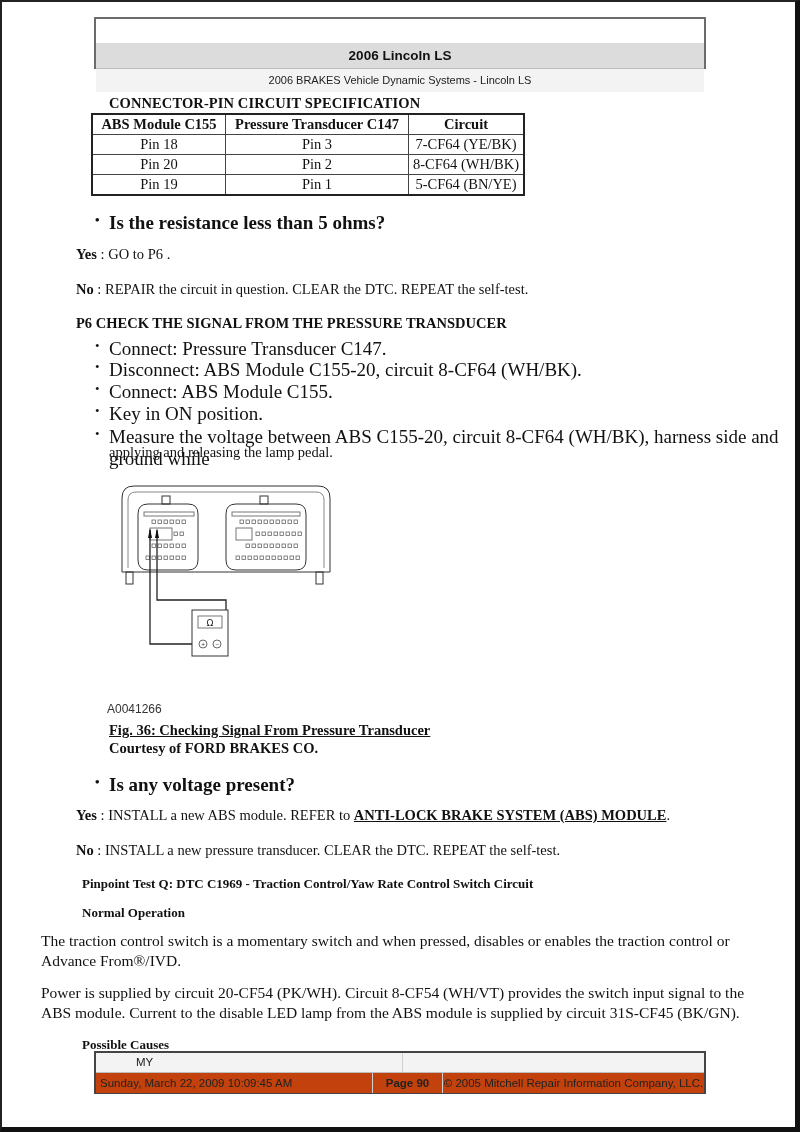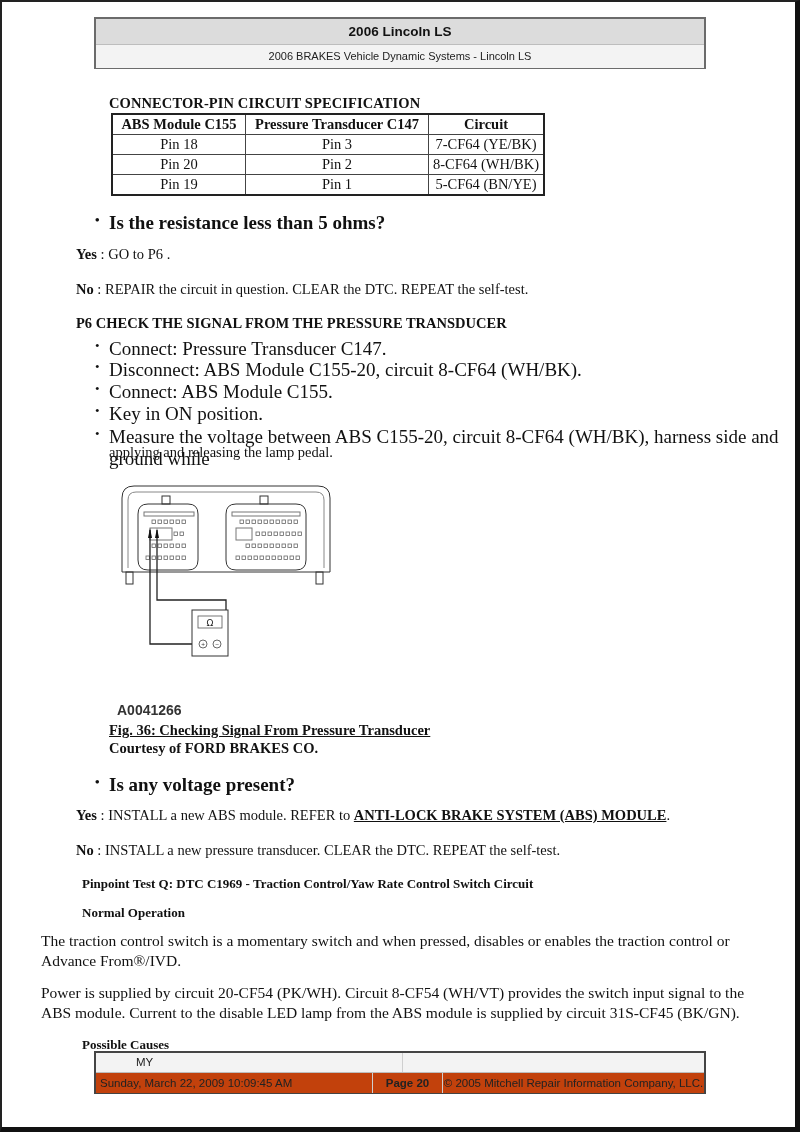--- a/index.html
+++ b/index.html
@@ -3,43 +3,43 @@
 <meta charset="utf-8">
 <style>
   html, body { margin:0; padding:0; background:#ffffff; }
   body { width:800px; height:1132px; position:relative; overflow:hidden; font-family:"Liberation Serif", serif; color:#111; }
   .frame { position:absolute; left:0; top:0; width:800px; height:1132px; box-sizing:border-box;
            border-top:2px solid #222; border-left:2px solid #222; border-right:5px solid #111; border-bottom:5px solid #111; }
   .abs { position:absolute; }
 
   
   .hdr { left:94px; top:17px; width:612px; height:52px; border:2px solid #6b6b6b; box-sizing:border-box; font-family:"Liberation Sans", sans-serif; }
-  .hdr .t1 { height:25px; background:#dcdcdc; border-bottom:1px solid #bdbdbd; text-align:center; font-weight:bold; font-size:13.5px; line-height:25px; }
+  .hdr .t1 { height:25px; background:#dcdcdc; border-bottom:1px solid #bdbdbd; text-align:center; font-weight:bold; font-size:13.5px; line-height:25px;margin-top:24px; }
   .hdr .t2 { height:23px; background:#f3f3f3; text-align:center; font-size:11px; line-height:23px; color:#222; }
 
   
   .spec-title { left:109px; top:95px; font-weight:bold; font-size:14.5px; letter-spacing:0.1px; }
-  table.spec { position:absolute; left:111px; top:113px; border-collapse:collapse; font-size:14.5px; border:2px solid #222; }
+  table.spec { position:absolute; left:91px; top:113px; border-collapse:collapse; font-size:14.5px; border:2px solid #222; }
   table.spec th, table.spec td { border:1px solid #444; padding:0 2px; height:19px; line-height:19px; text-align:center; white-space:nowrap; }
   table.spec th { font-weight:bold; }
   table.spec td { font-weight:normal; }
   .c1 { width:128px; } .c2 { width:178px; } .c3 { width:110px; }
 
   .bullet { font-size:19px; }
   .bullet::before { content:"\2022"; position:absolute; left:-14px; font-size:13px; }
   .b { font-weight:bold; }
   .line { font-size:14.5px; white-space:nowrap; }
   .u { text-decoration:underline; }
   .h-bold { font-weight:bold; font-size:14.5px; }
   .small-bold { font-weight:bold; font-size:13px;margin-left:41px; }
   .para { font-size:15.5px; line-height:20px; }
 
   
   .diagram { left:110px; top:478px; width:240px; height:236px; }
-  .fig-id { left:117px; top:702px; font-family:"Liberation Sans", sans-serif; font-size:14px; color:#333;font-weight:bold; }
+  .fig-id { left:107px; top:702px; font-family:"Liberation Sans", sans-serif; font-size:12px; color:#333; }
 
   
   .ftr { left:94px; top:1051px; width:612px; height:43px; border:2px solid #444; box-sizing:border-box; font-family:"Liberation Sans", sans-serif; font-size:11.5px; color:#222; }
   .ftr .row1 { display:flex; height:19px; background:#f3f3f3; border-bottom:1px solid #bdbdbd; }
   .ftr .row2 { display:flex; height:20px; background:#c2410c; }
   .ftr .cell { line-height:19px; padding-left:4px; box-sizing:border-box; }
   .ftr .row1 .cell.a { width:307px; border-right:1px solid #cfcfcf;padding-left:40px; }
   .ftr .row2 .cell.a { width:277px; border-right:1px solid #cfcfcf; line-height:20px; }
   .ftr .row2 .cell.b { width:70px; border-right:1px solid #cfcfcf; text-align:center; padding-left:0; line-height:20px; }
   .ftr .row2 .cell.c { flex:1; text-align:center; padding-left:0; line-height:20px; }
@@ -217,16 +217,16 @@
 </div>
 <div class="abs small-bold" style="left:41px; top:1037px;">Possible Causes</div>
 
 <div class="abs ftr">
   <div class="row1">
     <div class="cell a">MY</div>
     <div class="cell" style="flex:1;"></div>
   </div>
   <div class="row2">
     <div class="cell a">Sunday, March 22, 2009 10:09:45 AM</div>
-    <div class="cell b">Page 20</div>
+    <div class="cell b">Page 90</div>
     <div class="cell c">© 2005 Mitchell Repair Information Company, LLC.</div>
   </div>
 </div>
 
 </body></html>

